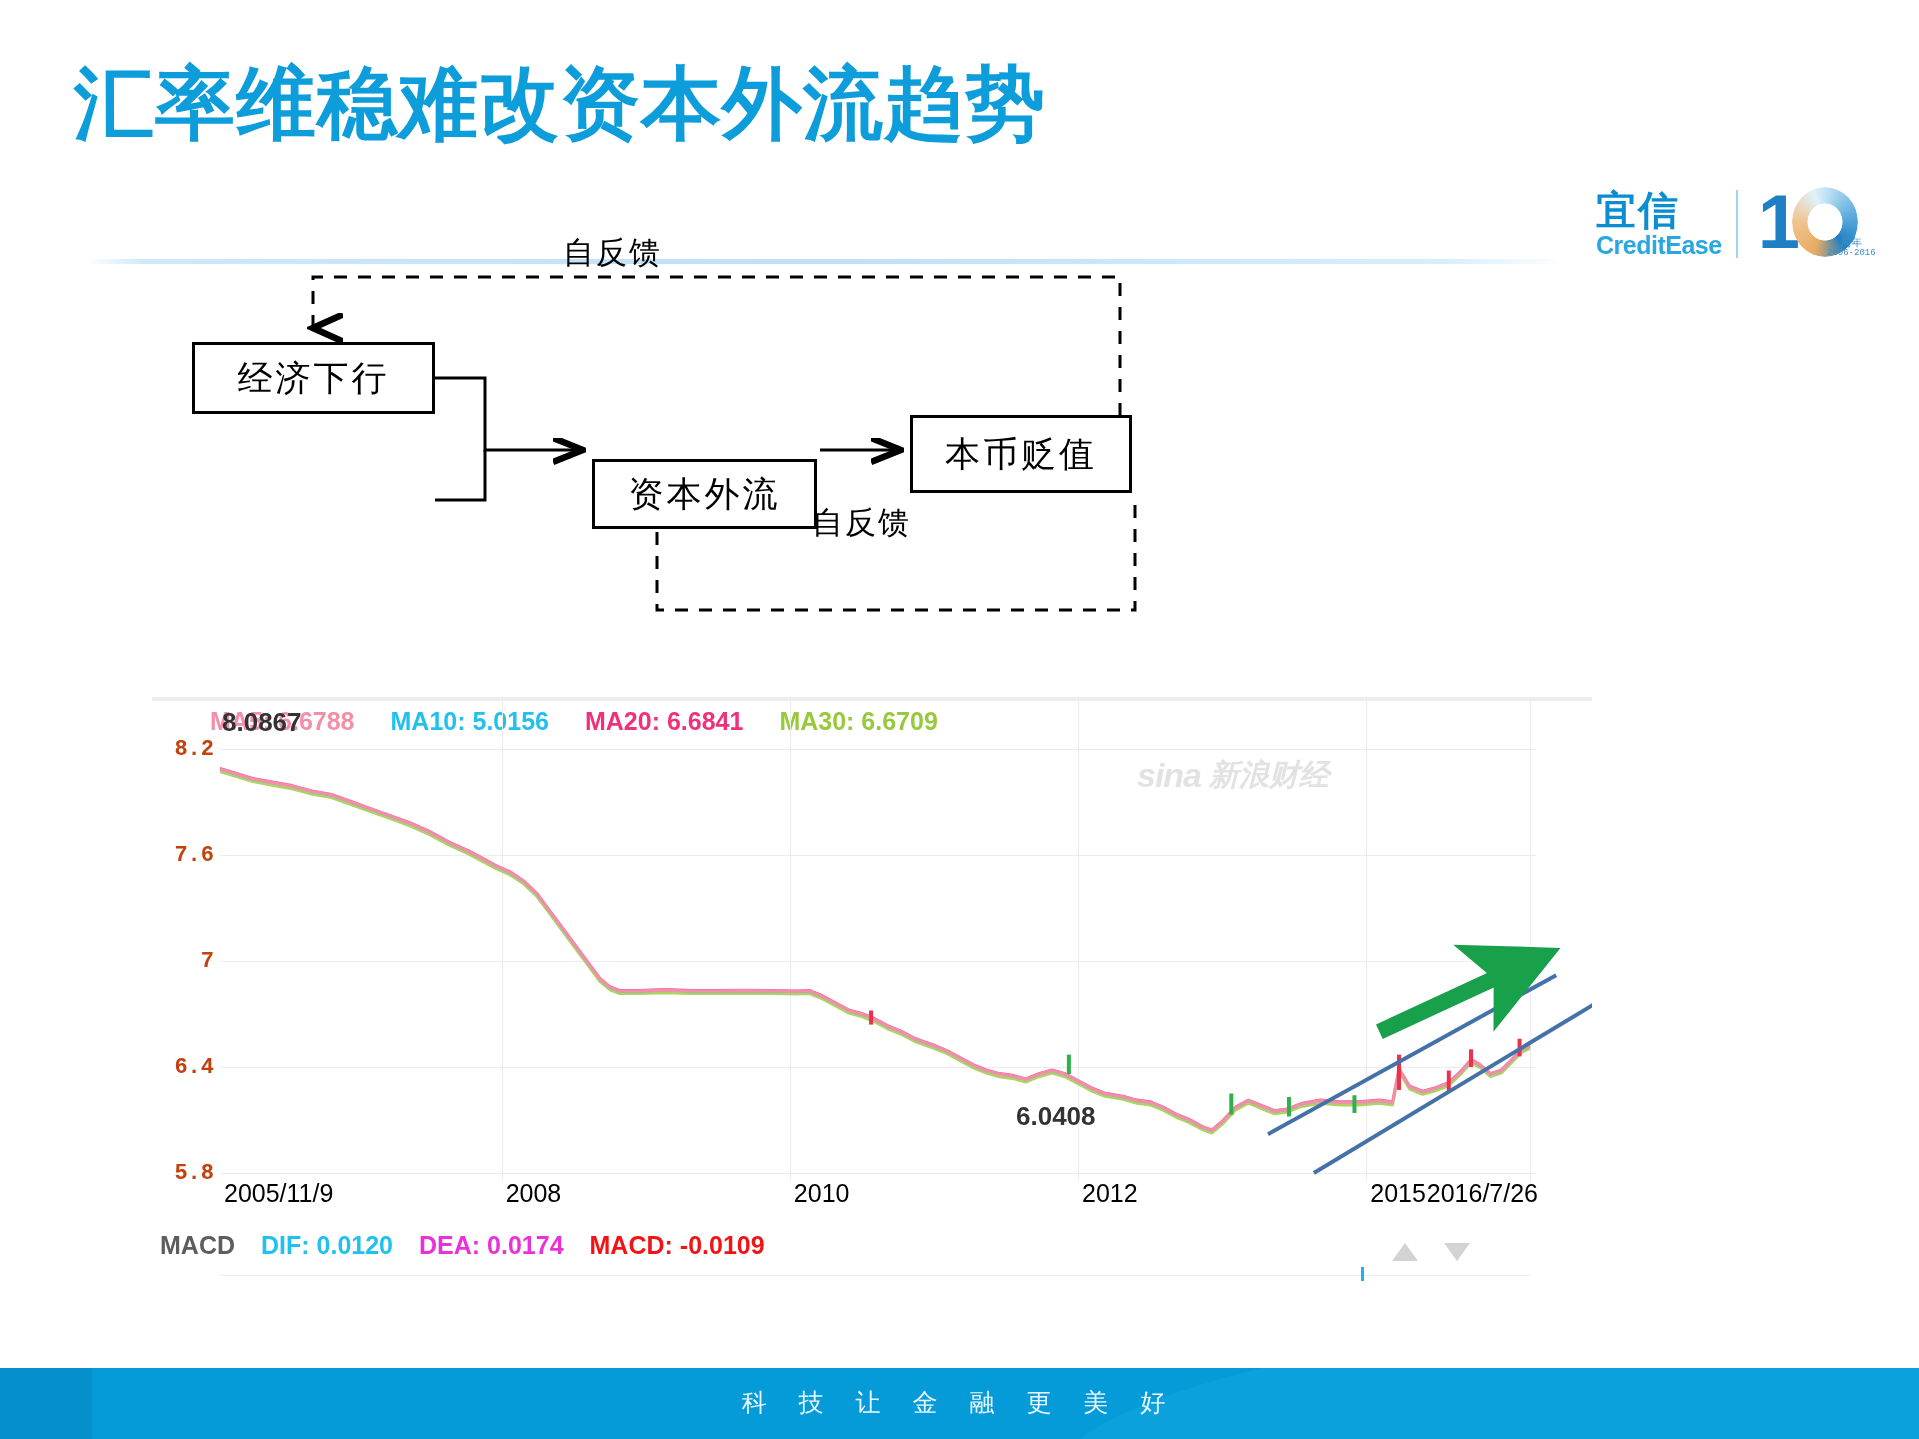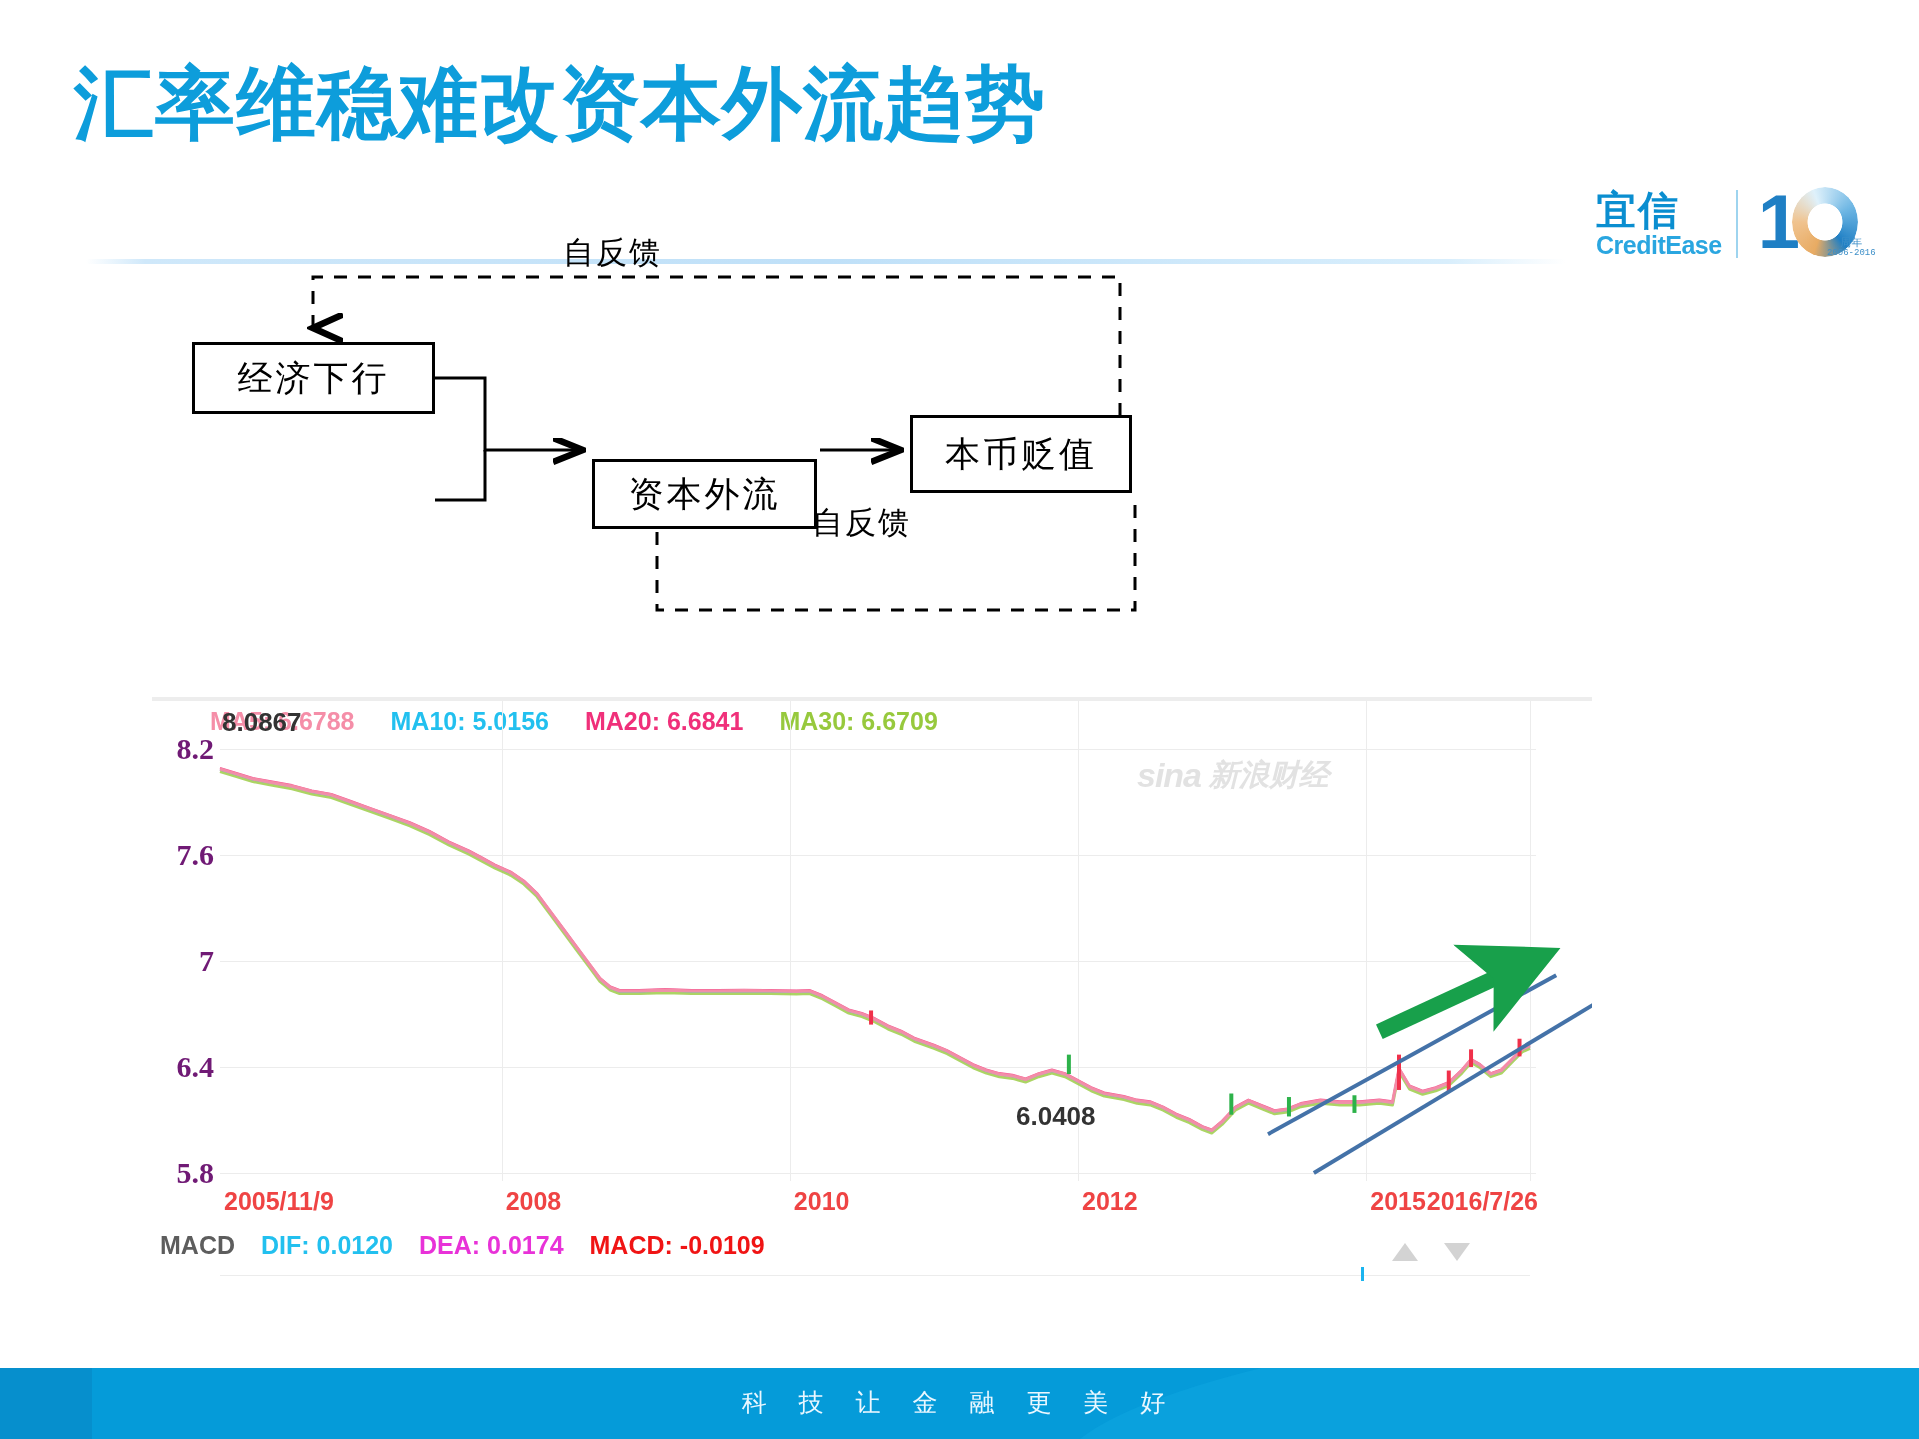--- a/index.html
+++ b/index.html
@@ -194,33 +194,33 @@
     left: 68px;
     top: 52px;
     width: 1310px;
     height: 424px;
   }
   .ytick-label {
     position: absolute;
     right: 100%;
     transform: translateY(-50%);
     padding-right: 6px;
-    font-size: 30px;
-    color: #701a75;
-    font-weight: bold;
-    font-family: Liberation Serif, serif;
+    font-size: 22px;
+    color: #c2410c;
+    font-weight: bold;
+    font-family: Liberation Mono, monospace;
     white-space: nowrap;
   }
   .xtick-label {
     position: absolute;
     top: 100%;
-    margin-top: 14px;
+    margin-top: 6px;
     font-size: 25px;
-    color: #ef4444;
-    font-weight: bold;
+    color: #000000;
+    font-weight: normal;
     font-family: "Liberation Sans", sans-serif;
     white-space: nowrap;
   }
   .gridline-h {
     position: absolute;
     left: 0; right: -6px;
     height: 1px;
     background: #ececec;
   }
   .gridline-v {

